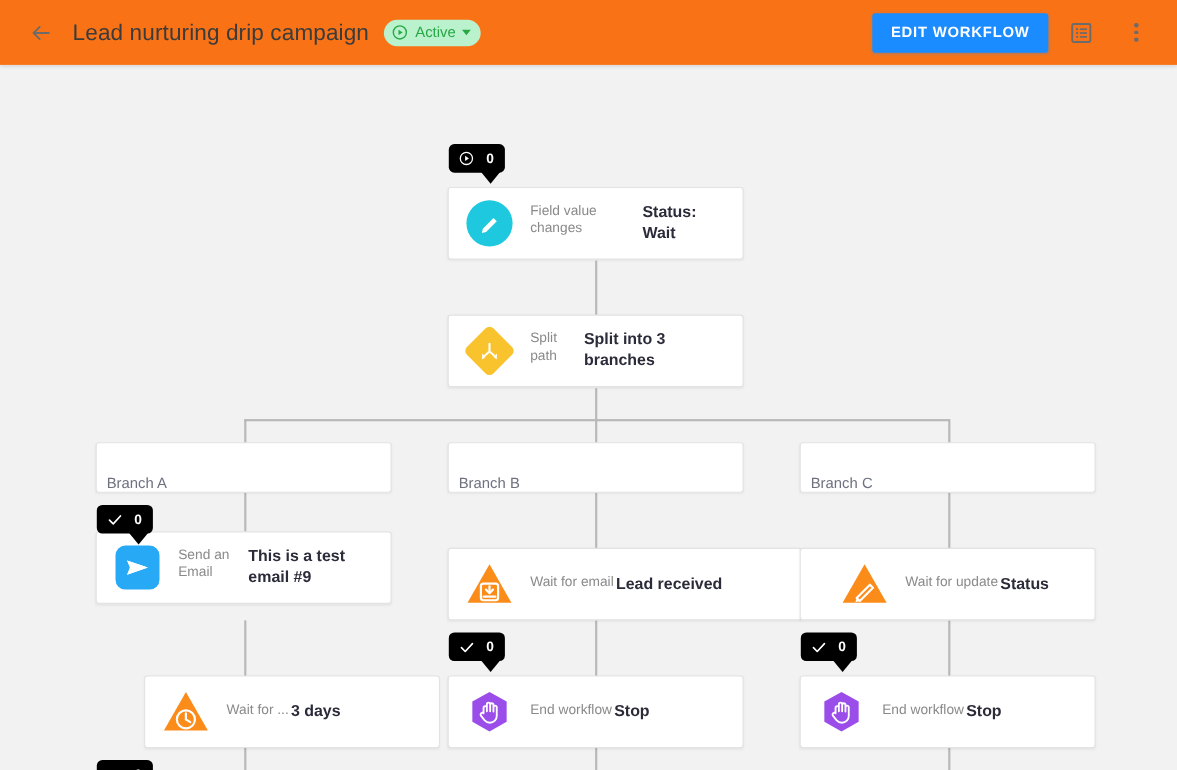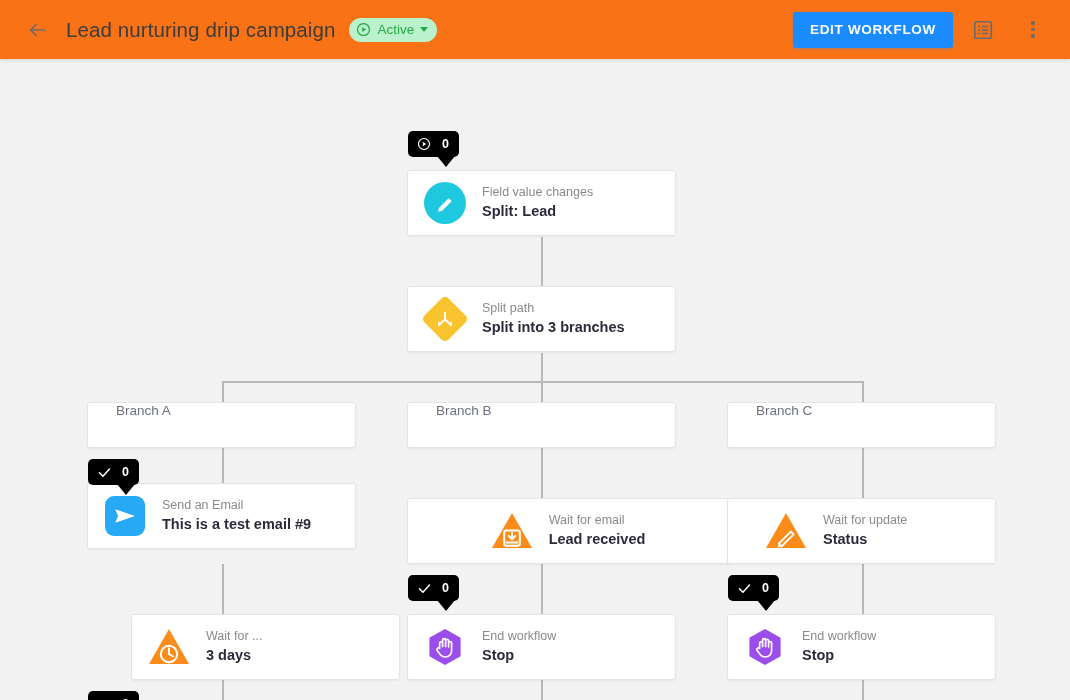--- a/index.html
+++ b/index.html
@@ -109,42 +109,42 @@
     align-items: center;
     padding: 0 16px;
     z-index: 5;
   }
   .node .icon-wrap {
     flex: none;
     width: 42px; height: 42px;
     display: flex; align-items: center; justify-content: center;
     margin-right: 16px;
   }
-  .node .texts { display: flex; flex-direction: column; gap: 2px; min-width: 0; }
+  .node .texts { display: flex; flex-direction: row; gap: 2px; min-width: 0; }
   .node .sub {
     font-size: 12.5px;
     color: #8a8a8a;
     line-height: 1.25;
   }
   .node .main {
     font-size: 14.5px;
     color: #2b2b3a;
     font-weight: bold;
     line-height: 1.3;
   }
 
   
   .branch-card {
     position: absolute;
     background: #ffffff;
     border: 1px solid #e3e3e3;
     border-radius: 3px;
     box-shadow: 0 1px 2px rgba(0,0,0,0.05);
-    display: flex; align-items: flex-start;
-    padding: 0 28px;
+    display: flex; align-items: flex-end;
+    padding: 0 9px;
     z-index: 5;
   }
   .branch-card .label {
     font-size: 13.5px;
     color: #6d7180;
   }
 
   
   .badge {
     position: absolute;
@@ -261,21 +261,21 @@
   <div class="node" style="left:407px; top:111px; width:269px; height:66px;">
     <span class="icon-wrap">
       <span class="circle-icon" style="background:#1ec8de;">
         <svg width="21" height="21" viewBox="0 0 24 24" fill="#ffffff">
           <path d="M4.5 17.1 L15.6 6 L19 9.4 L7.9 20.5 L3.5 21.5 Z"></path>
         </svg>
       </span>
     </span>
     <span class="texts">
       <span class="sub">Field value changes</span>
-      <span class="main">Split: Lead</span>
+      <span class="main">Status: Wait</span>
     </span>
   </div>
 
   <div class="node" style="left:407px; top:227px; width:269px; height:66px;">
     <span class="icon-wrap">
       <span class="diamond-icon" style="background:#f9c32e;">
         <svg width="19" height="19" viewBox="0 0 24 24" fill="#ffffff">
           <rect x="10.8" y="2" width="2.4" height="9"></rect>
           <path d="M12 10 L5.5 16 L7.2 17.6 L12 13.2 L16.8 17.6 L18.5 16 Z"></path>
           <polygon points="3.5,14 7.5,18 3.5,21"></polygon>
@@ -340,21 +340,21 @@
   </div>
 
   <div class="badge" style="left:88px; top:632px;">
     <svg width="15" height="15" viewBox="0 0 24 24" fill="none" stroke="#ffffff" stroke-width="2.4" stroke-linecap="round" stroke-linejoin="round" style="position:absolute;left:9px;top:6px;">
       <polyline points="4,12.5 9.5,18 20,6.5"></polyline>
     </svg>
     <span class="count">0</span>
 
   </div>
 
-  <div class="node" style="left:407px; top:439px; width:322px; height:66px;justify-content:center;">
+  <div class="node" style="left:407px; top:439px; width:322px; height:66px;">
     <span class="icon-wrap">
       <span class="tri-icon">
         <svg width="44" height="40" viewBox="0 0 44 40">
           <path d="M22 2 L42 37 L2 37 Z" fill="#fb8c1a"></path>
           <rect x="14.2" y="19.5" width="15.6" height="15.2" rx="2.2" fill="none" stroke="#ffffff" stroke-width="2"></rect>
           <line x1="22" y1="22" x2="22" y2="27.5" stroke="#ffffff" stroke-width="2" stroke-linecap="round"></line>
           <polyline points="18.8,25 22,28.3 25.2,25" fill="none" stroke="#ffffff" stroke-width="2" stroke-linecap="round" stroke-linejoin="round"></polyline>
           <line x1="16.6" y1="31.4" x2="27.4" y2="31.4" stroke="#ffffff" stroke-width="2" stroke-linecap="round"></line>
         </svg>
       </span>

